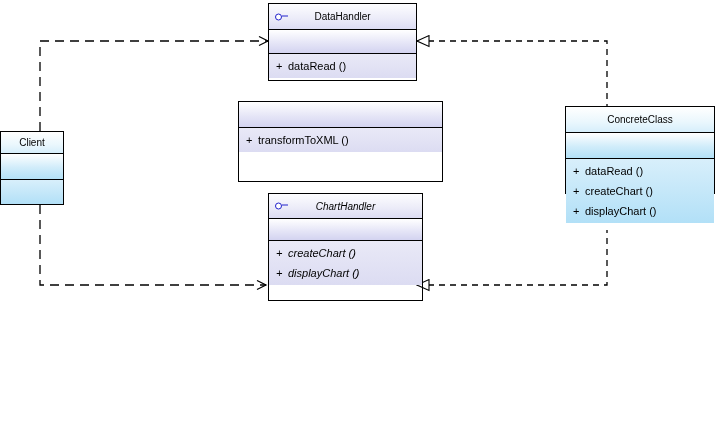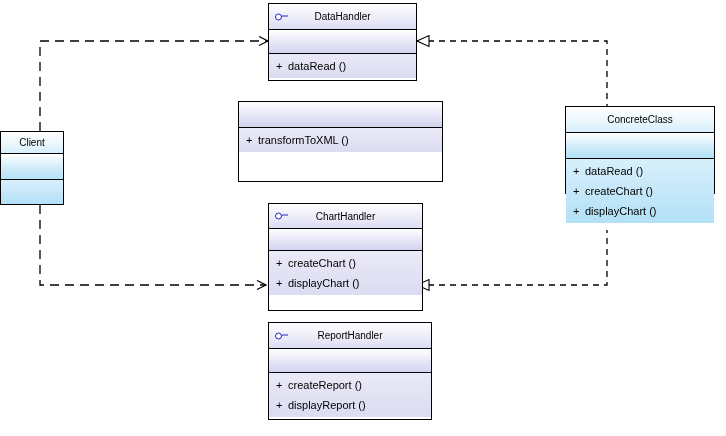--- a/index.html
+++ b/index.html
@@ -184,57 +184,39 @@
 
   <div class="uml-box iface" style="left:238px; top:101px; width:205px; height:81px;">
     <div class="compartment c-empty" style="height:26px;"></div>
     <div class="compartment c-ops">
       <div class="op-row">
         <span class="op-vis">+</span><span>transformToXML ()</span>
       </div>
     </div>
   </div>
 
-  <div class="uml-box iface" style="left:268px; top:203px; width:155px; height:108px;">
+  <div class="uml-box iface" style="left:268px; top:193px; width:155px; height:108px;font-style:italic;">
     <div class="compartment c-title" style="height:25px; line-height:25px;">
       <span class="iface-icon">
         <span class="ring"></span>
           <span class="stem"></span>
       </span>
       <span class="title-text">ChartHandler</span>
     </div>
     <div class="compartment c-empty" style="height:22px;"></div>
     <div class="compartment c-ops">
       <div class="op-row">
         <span class="op-vis">+</span><span>createChart ()</span>
       </div>
       <div class="op-row">
         <span class="op-vis">+</span><span>displayChart ()</span>
       </div>
     </div>
   </div>
 
-  <div class="uml-box iface" style="left:268px; top:322px; width:164px; height:98px;">
-    <div class="compartment c-title" style="height:26px; line-height:26px;">
-      <span class="iface-icon">
-        <span class="ring"></span>
-          <span class="stem"></span>
-      </span>
-      <span class="title-text">ReportHandler</span>
-    </div>
-    <div class="compartment c-empty" style="height:24px;"></div>
-    <div class="compartment c-ops">
-      <div class="op-row">
-        <span class="op-vis">+</span><span>createReport ()</span>
-      </div>
-      <div class="op-row">
-        <span class="op-vis">+</span><span>displayReport ()</span>
-      </div>
-    </div>
-  </div>
 
   <div class="uml-box concrete" style="left:565px; top:106px; width:150px; height:88px;">
     <div class="compartment c-title" style="height:26px; line-height:26px;">
       <span class="title-text">ConcreteClass</span>
     </div>
     <div class="compartment c-empty" style="height:26px;"></div>
     <div class="compartment c-ops">
       <div class="op-row">
         <span class="op-vis">+</span><span>dataRead ()</span>
       </div>

